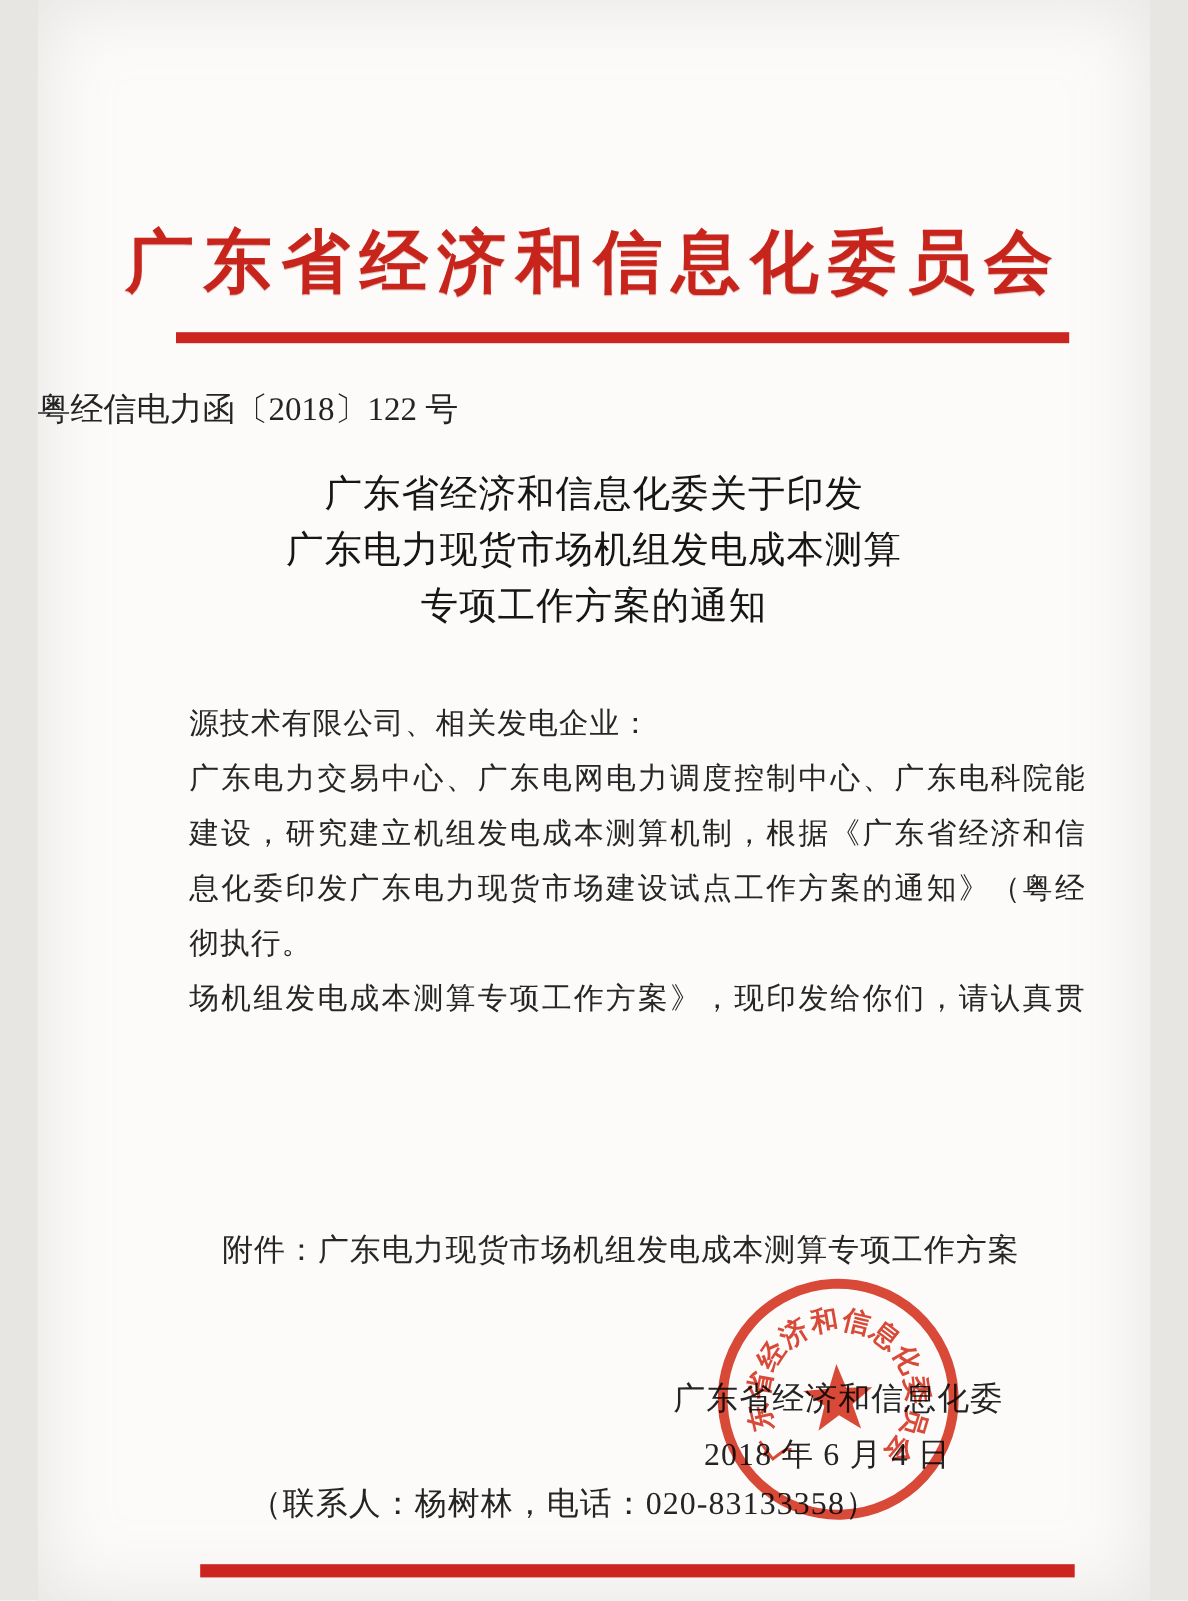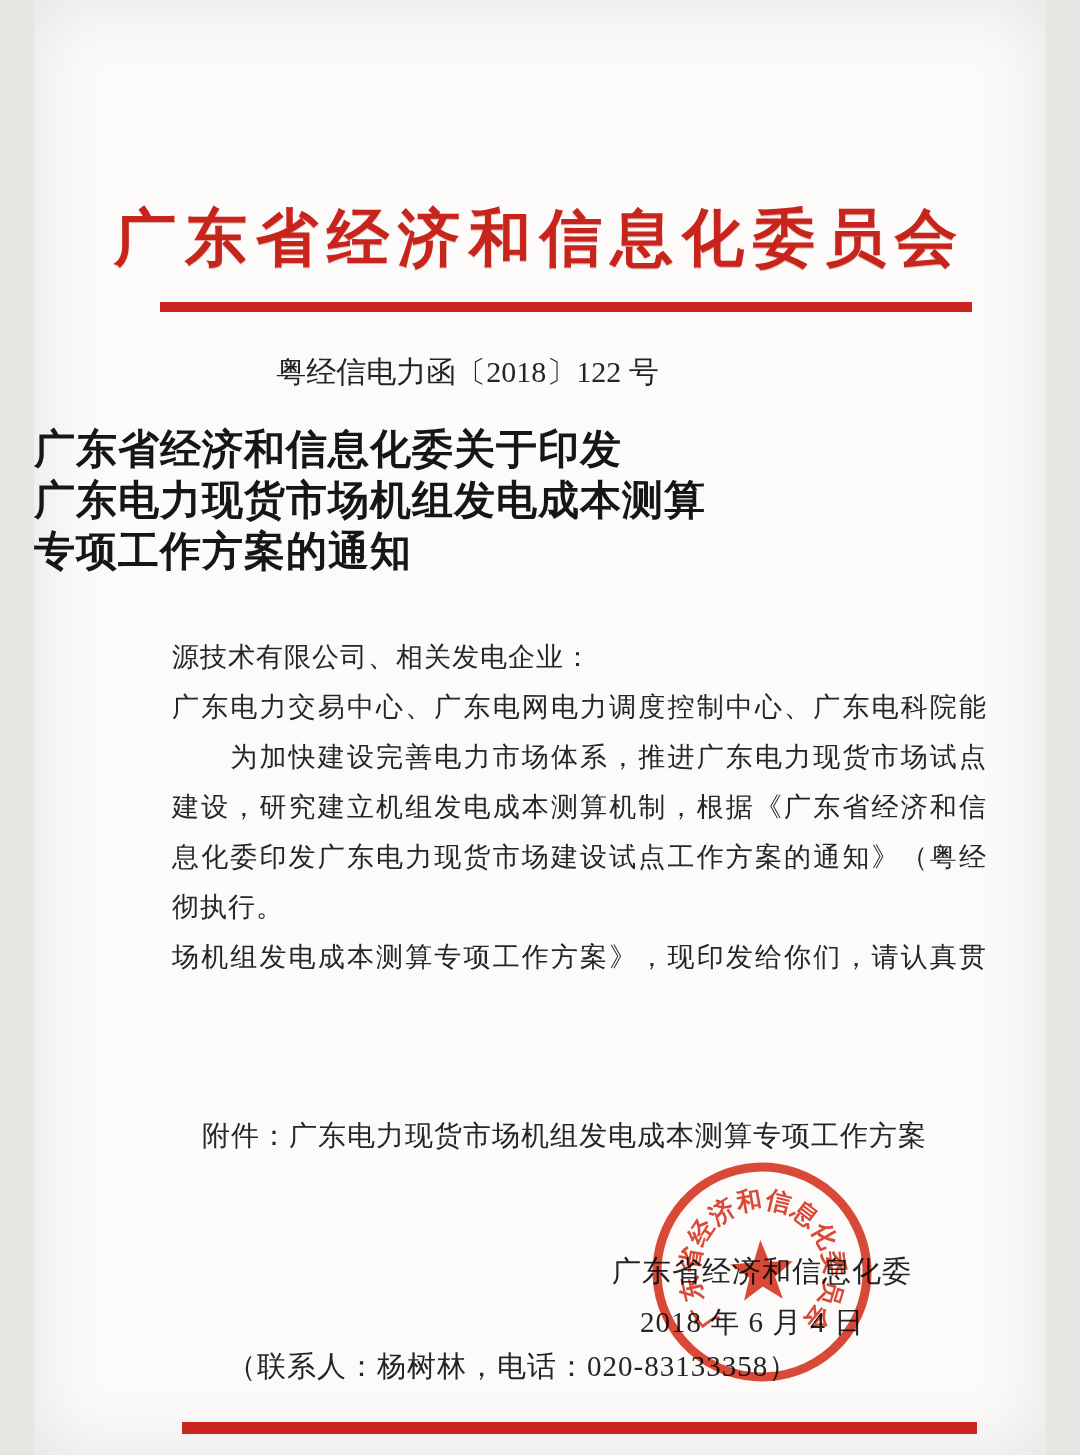--- a/index.html
+++ b/index.html
@@ -23,28 +23,28 @@
     letter-spacing:9px;
     color:var(--header-red,#c7241c);
     text-shadow:0 1px 1px rgba(160,20,10,0.35);
     white-space:nowrap;
   }
   .rule{position:absolute;background:var(--rule-red,#cc2520);}
   .rule-top{left:126px;top:302px;width:812px;height:10px;}
   .rule-bottom{left:148px;top:1422px;width:795px;height:12px;}
   .doc-number{
     position:absolute;top:352px;left:0;right:145px;
-    text-align:center;
+    text-align:left;
     font-size:30px;color:#242424;
     white-space:nowrap;
   }
   .doc-title{
     position:absolute;top:424px;left:0;right:0;
-    text-align:left;
-    font-size:41px;font-weight:bold;
+    text-align:center;
+    font-size:34px;font-weight:normal;
     line-height:51px;color:#161616;
     letter-spacing:1px;
   }
   .body-text{
     position:absolute;top:632px;left:138px;width:815px;
     font-size:27px;line-height:50px;color:#262626;
     letter-spacing:1px;
   }
   .bline{white-space:nowrap;}
   .bline.fill{
@@ -93,21 +93,20 @@
 
   <div class="doc-title">
     <div>广东省经济和信息化委关于印发</div>
     <div>广东电力现货市场机组发电成本测算</div>
     <div>专项工作方案的通知</div>
   </div>
 
   <div class="body-text">
       <div class="bline">源技术有限公司、相关发电企业：</div>
       <div class="bline fill">广东电力交易中心、广东电网电力调度控制中心、广东电科院能</div>
-      <div class="bline fill">　　为加快建设完善电力市场体系，推进广东电力现货市场试点</div>
       <div class="bline fill">建设，研究建立机组发电成本测算机制，根据《广东省经济和信</div>
       <div class="bline fill">息化委印发广东电力现货市场建设试点工作方案的通知》（粤经</div>
       <div class="bline">彻执行。</div>
       <div class="bline fill">场机组发电成本测算专项工作方案》，现印发给你们，请认真贯</div>
     </div>
 
   <div class="attachment-line">附件：广东电力现货市场机组发电成本测算专项工作方案</div>
 
   <div class="signature-org">广东省经济和信息化委</div>
 

